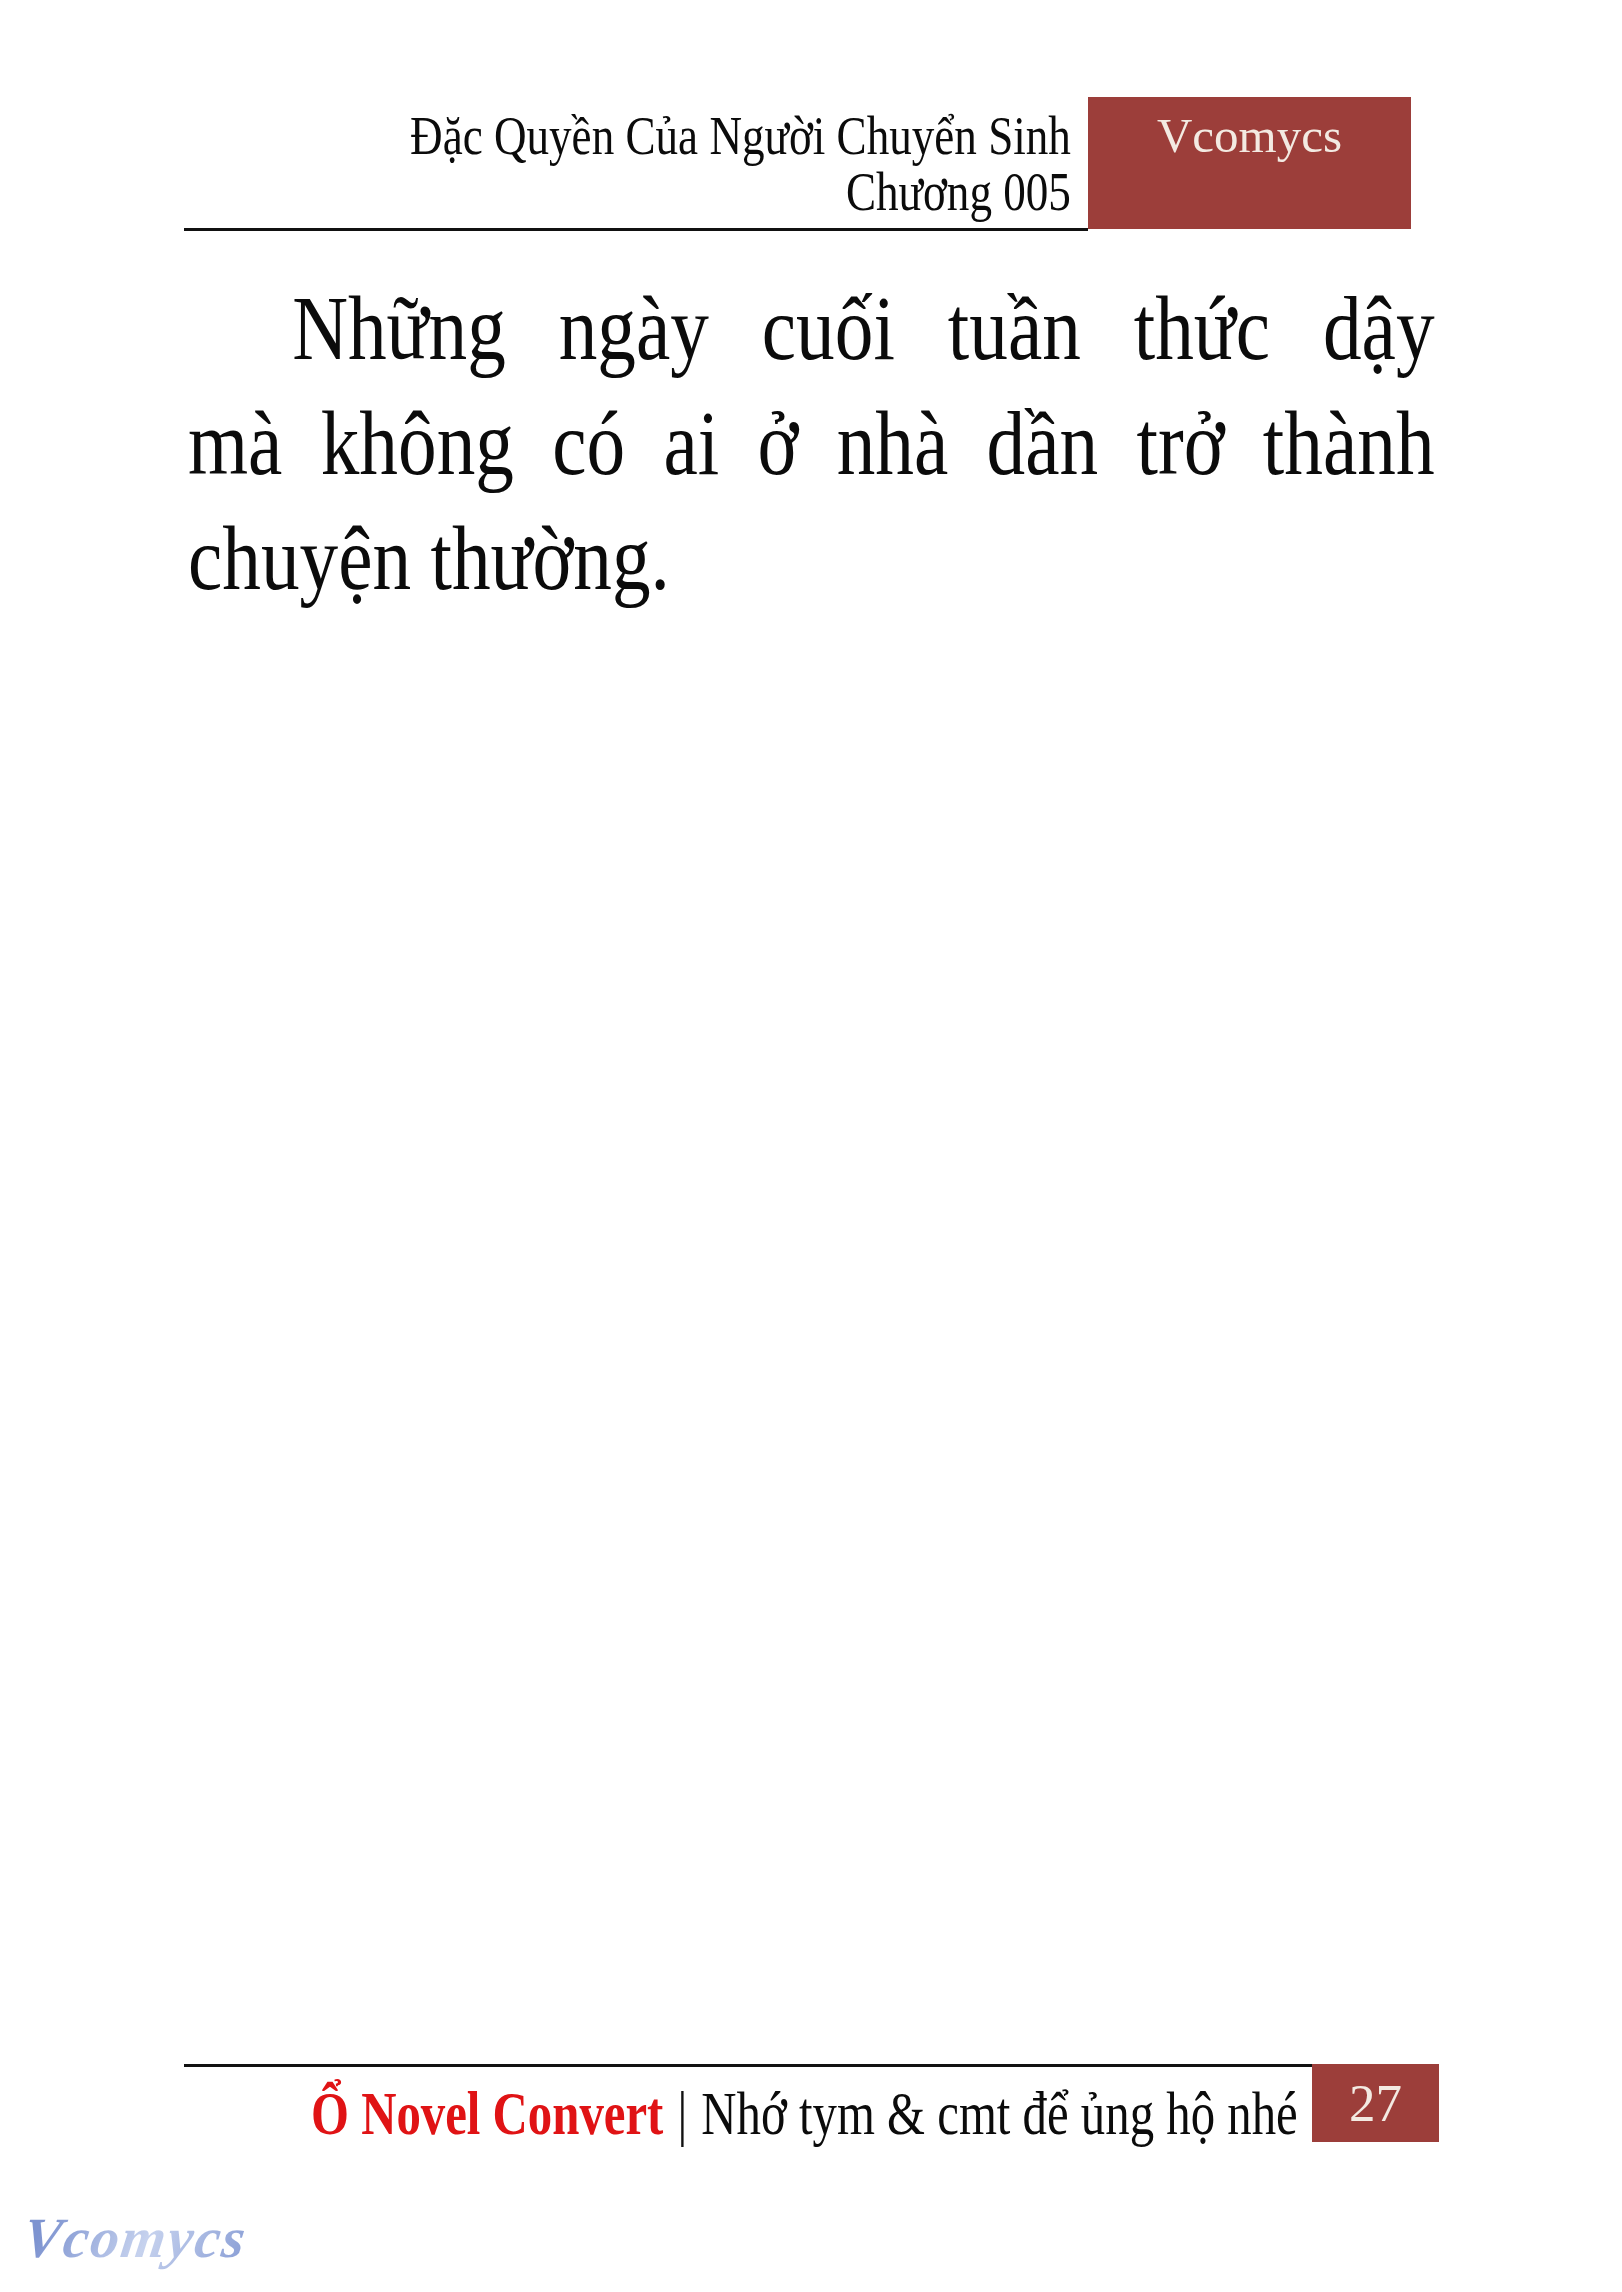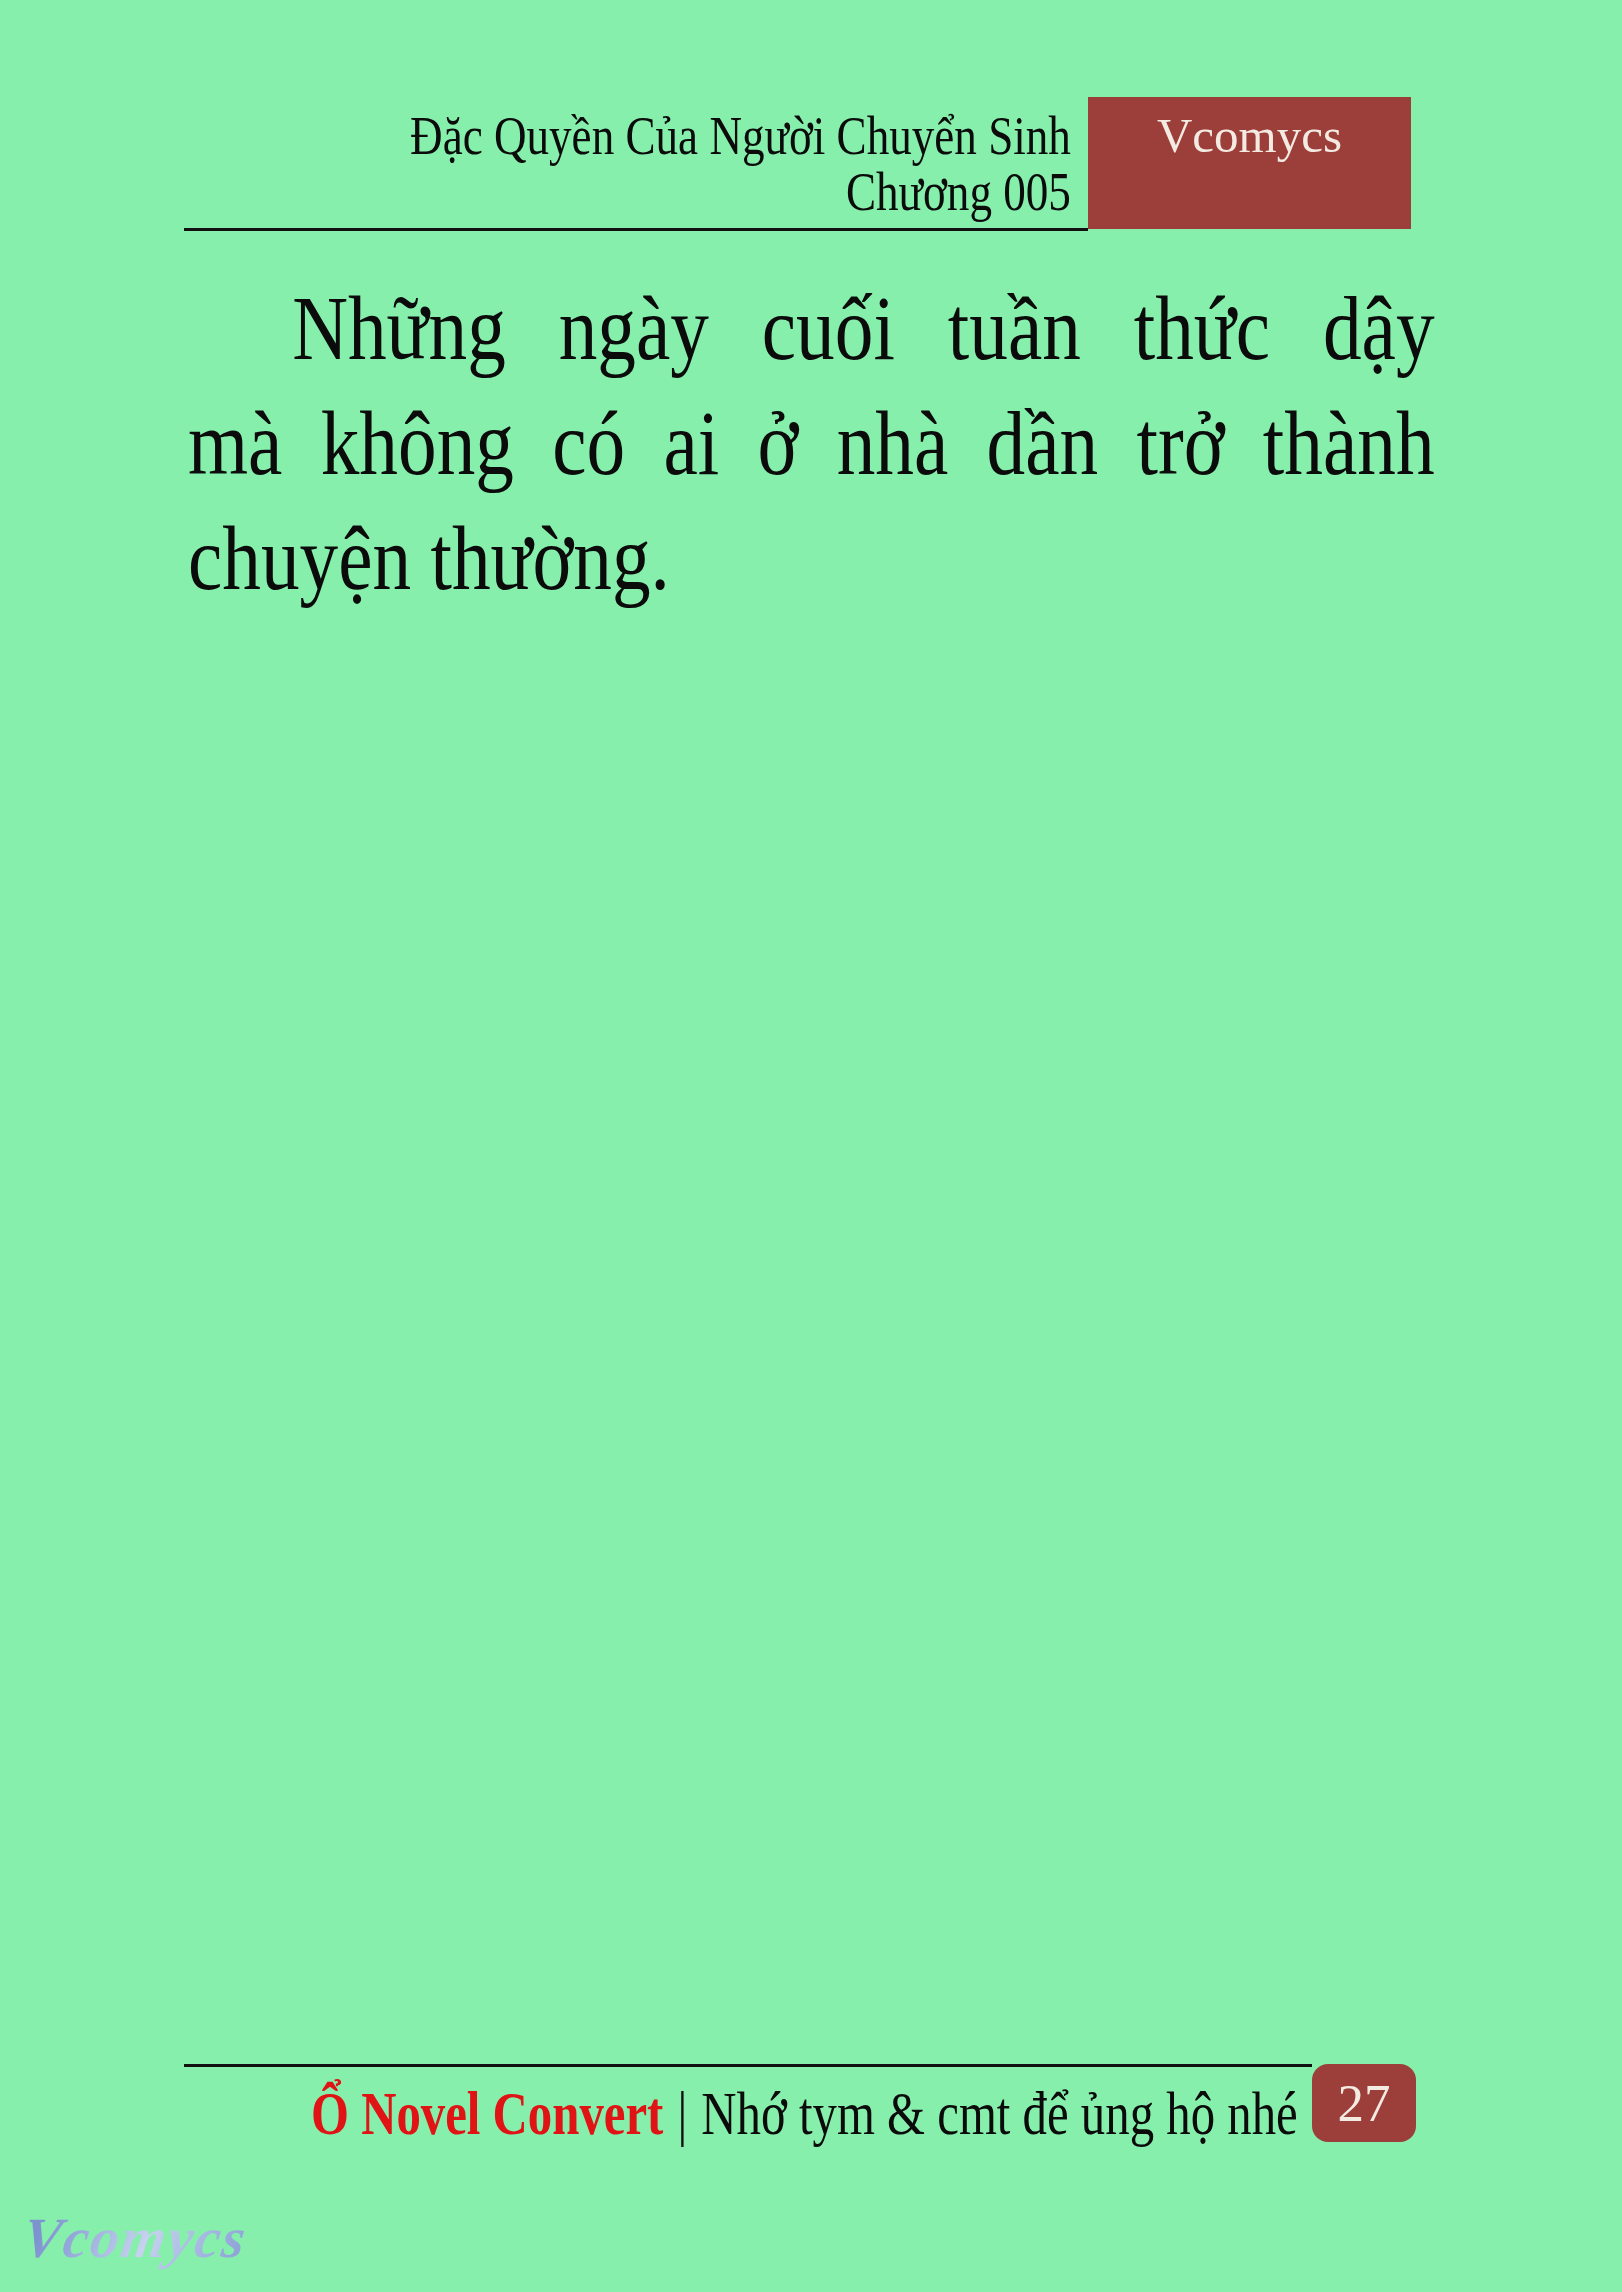--- a/index.html
+++ b/index.html
@@ -1,19 +1,19 @@
 <!DOCTYPE html>
 <html style="--badge-bg: #9c3e3a; --badge-text: #f3eae2; --brand-red: #e01315; --text-black: #0b0b0b; --watermark-blue: #8fa3d8;"><head>
 <meta charset="utf-8">
 <style>
   html,body{margin:0;padding:0;background:#e8e8e8;}
   .page{
     position:relative;
     width:1622px;height:2293px;
-    background:#86efac;
+    background:#ffffff;
     overflow:hidden;
     font-family:"Liberation Serif","DejaVu Serif",serif;
     color:var(--text-black,#0b0b0b);
   }
   
   .header-text{
     position:absolute;
     top:108px;right:551px;
     text-align:right;
     font-size:55px;line-height:56px;
@@ -59,26 +59,25 @@
     font-size:61px;line-height:63px;
     white-space:nowrap;
     transform:scaleX(0.8);
     transform-origin:0 0;
   }
   .footer-brand{color:var(--brand-red,#e01315);font-weight:bold;}
   .footer-divider{margin:0 17.6px;font-weight:normal;color:#111;}
   .footer-message{color:#0b0b0b;}
   .page-badge{
     position:absolute;left:1312px;top:2064px;
-    width:104px;height:78px;
+    width:127px;height:78px;
     background:var(--badge-bg,#9c3e3a);
     color:var(--badge-text,#f3eae2);
     font-size:53px;line-height:78px;
     text-align:center;
-    border-radius:16px;
   }
   
   .watermark{
     position:absolute;left:23.5px;top:2205px;
     font-size:57px;font-style:italic;font-weight:bold;
     letter-spacing:2px;
     color:var(--watermark-blue,#8fa3d8);
     transform:skewX(-8deg);
   }
   @supports ((-webkit-background-clip:text) or (background-clip:text)){

